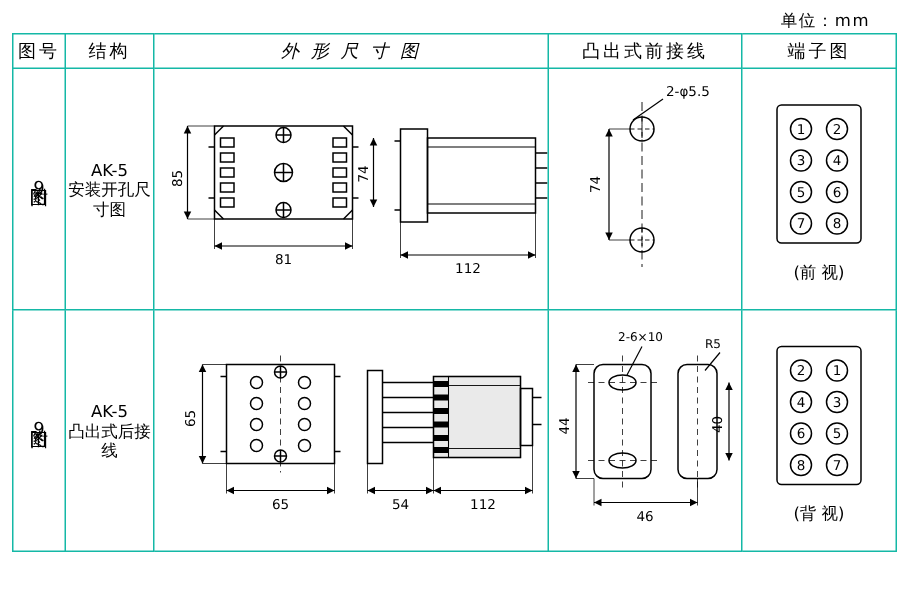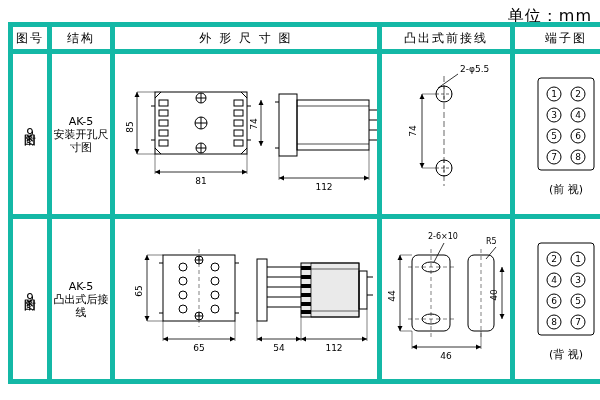--- a/index.html
+++ b/index.html
@@ -6,46 +6,46 @@
   body{
     width:600px;height:400px;
     background:#ffffff;
     font-family:"DejaVu Sans","Liberation Sans",sans-serif;
     color:#000;
     position:relative;
     overflow:hidden;
   }
   .unit{
     position:absolute;
-    right:8px;top:6px;
-    font-size:16px;
+    right:20px;top:6px;
+    font-size:11px;
     letter-spacing:1px;
   }
   table.main{
     position:absolute;
     left:8px; top:22px;
     width:584px;
     border-collapse:collapse;
     table-layout:fixed;
   }
   table.main th, table.main td{
-    border:5px solid #14b8a6;
+    border:1px solid #14b8a6;
     padding:0;
     vertical-align:middle;
     text-align:center;
   }
   table.main th{
     height:22px;
     font-size:12px;
     font-weight:normal;
     letter-spacing:2px;
   }
   .col-no{width:34px;}
   .col-struct{width:58px;}
-  .col-outline{width:262px;}
+  .col-outline{width:262px;font-style:italic;}
   .col-mount{width:128px;}
   .col-term{width:102px;}
 
   .row-body td{height:160px;}
 
   .vert{
     writing-mode:vertical-rl;
     text-orientation:upright;
     font-size:12px;
     line-height:18px;

